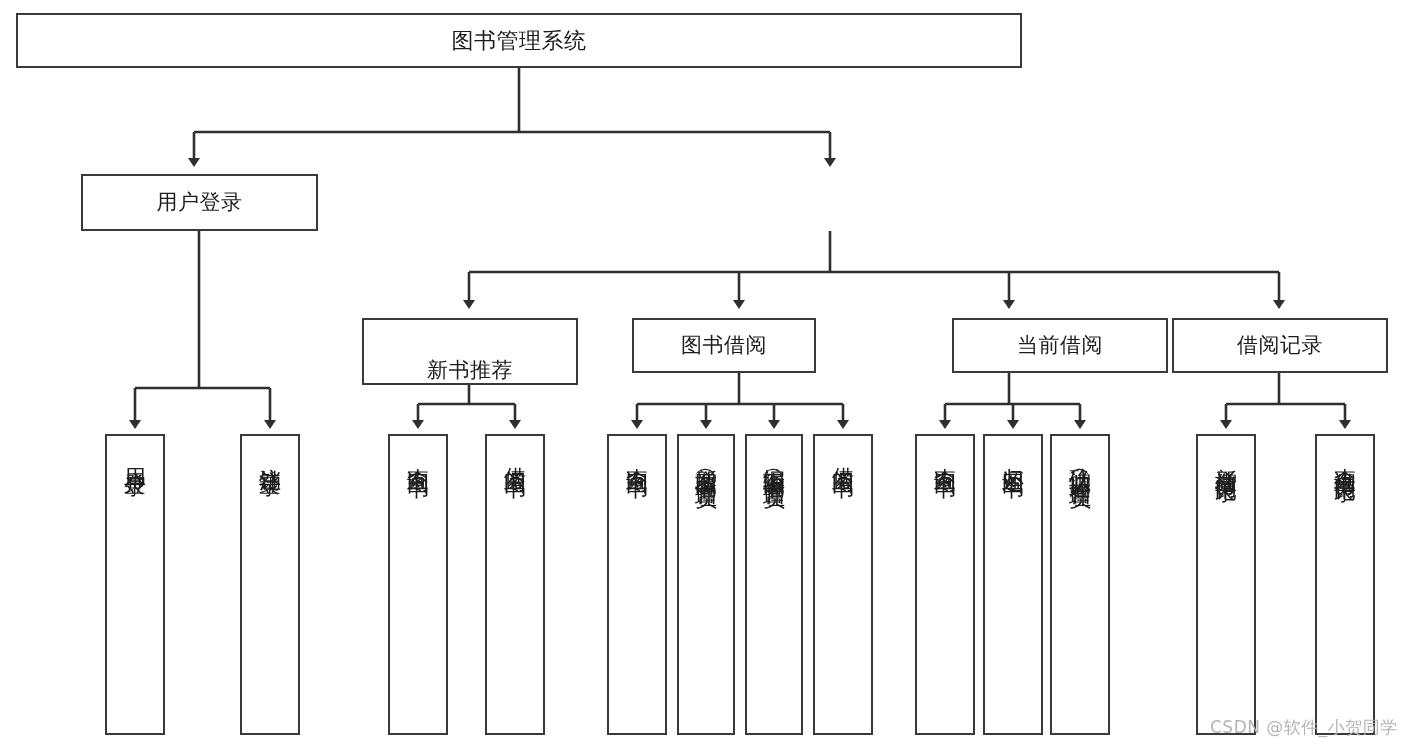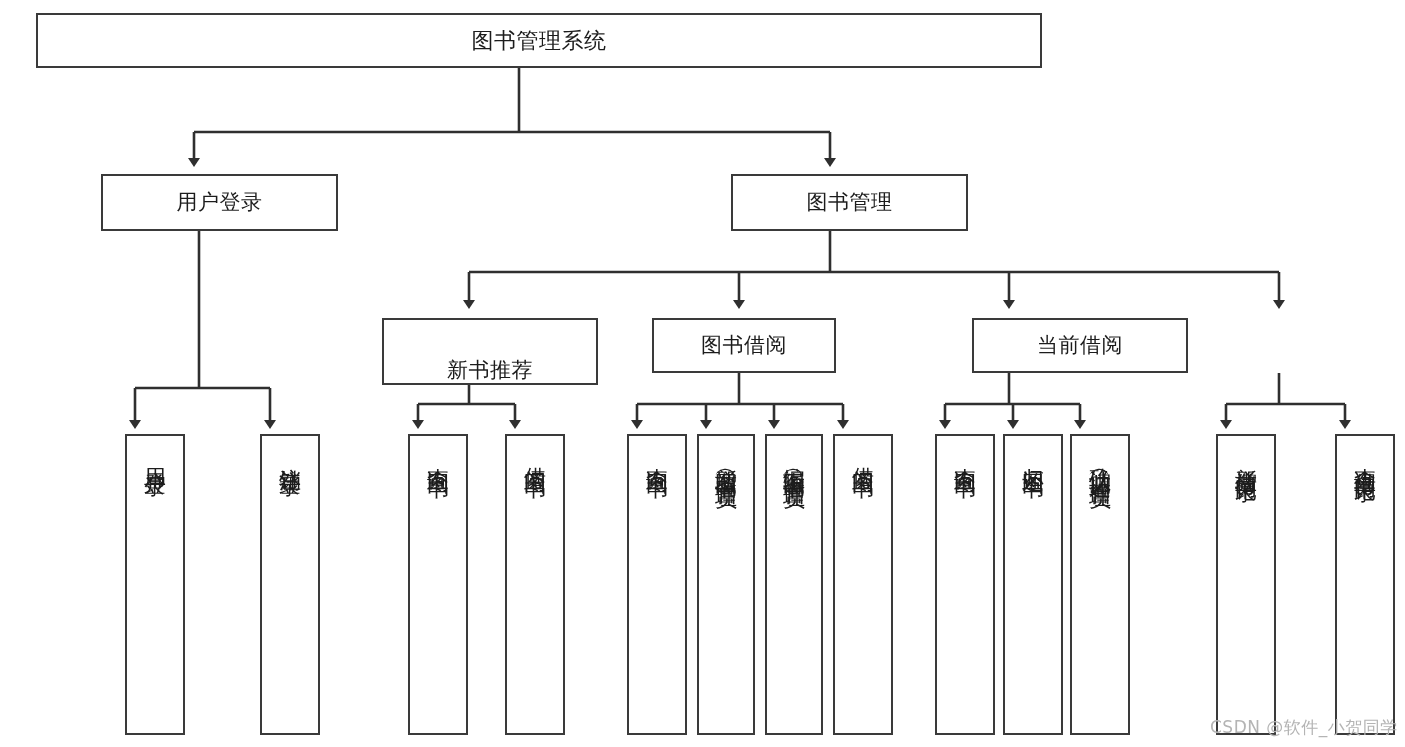--- a/index.html
+++ b/index.html
@@ -29,21 +29,20 @@
   }
   .node {
     position: absolute;
     box-sizing: border-box;
     background: #ffffff;
     border: 2.5px solid #3a3a3a;
     display: flex;
     align-items: center;
     justify-content: center;
     z-index: 3;
-    margin-left: 20px;
   }
   .node-label {
     font-size: 21px;
     line-height: 1.18;
     letter-spacing: 0.5px;
     color: #1c1c1c;
     text-align: center;
     white-space: nowrap;
   }
   .node.level-0 .node-label { font-size: 22px; }
@@ -129,36 +128,36 @@
   </svg>
 
   <div class="node level-0" style="left:16px; top:13px; width:1006px; height:55px;">
     <span class="node-label">图书管理系统</span>
   </div>
 
   <div class="node level-1" style="left:81px; top:174px; width:237px; height:57px;">
     <span class="node-label">用户登录</span>
   </div>
 
-  <div class="node level-1" style="left:711px; top:174px; width:237px; height:57px;">
-    <span class="node-label">图书管理</span>
-  </div>
 
   <div class="node level-2" style="left:362px; top:318px; width:216px; height:67px;align-items:flex-end;">
     <span class="node-label">新书推荐</span>
   </div>
 
   <div class="node level-2" style="left:632px; top:318px; width:184px; height:55px;font-family:Liberation Serif, serif;">
     <span class="node-label">图书借阅</span>
   </div>
 
   <div class="node level-2" style="left:952px; top:318px; width:216px; height:55px;">
     <span class="node-label">当前借阅</span>
   </div>
 
+  <div class="node level-2" style="left:1172px; top:318px; width:216px; height:55px;">
+    <span class="node-label">借阅记录</span>
+  </div>
 
   <div class="node leaf" style="left:105px; top:434px; width:60px; height:301px;">
     <span class="node-label">用户登录</span>
   </div>
 
   <div class="node leaf" style="left:240px; top:434px; width:60px; height:301px;">
     <span class="node-label">注销登录</span>
   </div>
 
   <div class="node leaf" style="left:388px; top:434px; width:60px; height:301px;">

